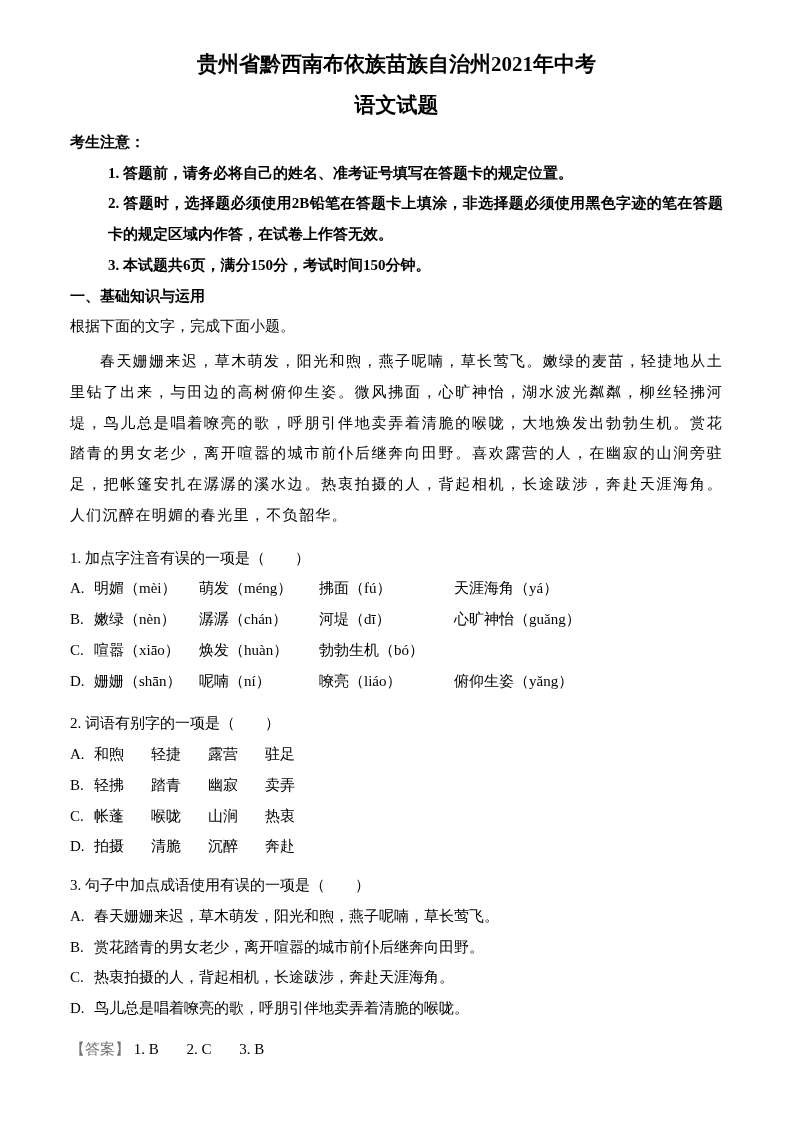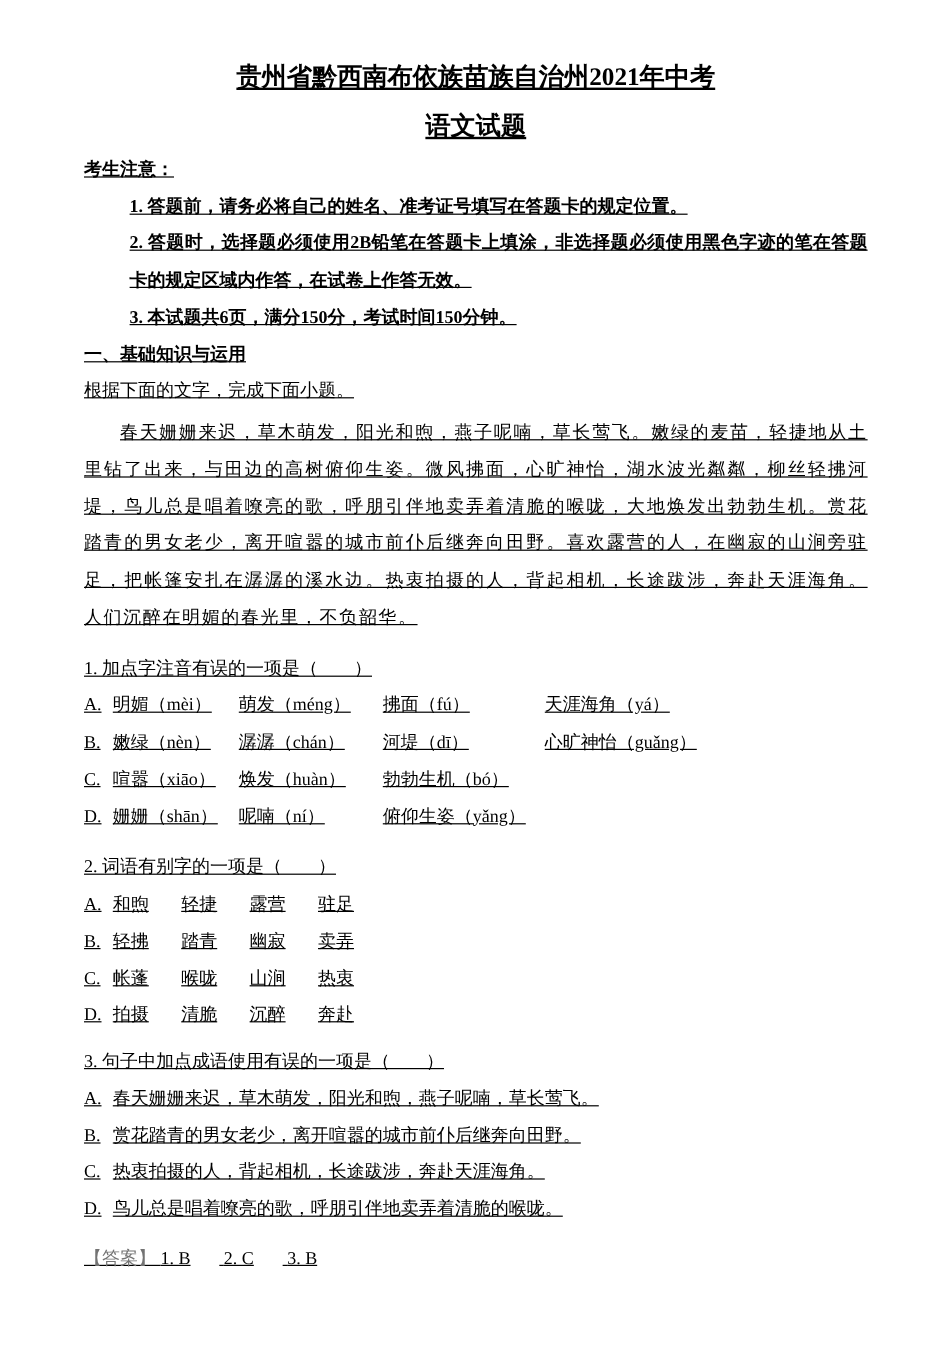--- a/index.html
+++ b/index.html
@@ -4,21 +4,21 @@
 <style>
   * { box-sizing: border-box; }
   html, body { margin: 0; padding: 0; }
   body {
     width: 793px;
     height: 1122px;
     background: #ffffff;
     color: #000000;
     font-family: "Liberation Serif", "DejaVu Serif", serif;
   }
-  .page { padding: 50px 70px 0 70px; text-decoration: underline; }
+  .page { padding: 50px 70px 0 70px; }
   .title {
     text-align: center;
     font-weight: bold;
     font-size: 21px;
     line-height: 1.4;
     margin: 0 0 12px 0;
   }
   .title.sub { margin-bottom: 6px; }
   p, .line {
     font-size: 15px;
@@ -84,20 +84,21 @@
     <div class="opt-row">
       <span>C.</span>
       <span>喧嚣（xiāo）</span>
       <span>焕发（huàn）</span>
       <span>勃勃生机（bó）</span>
     </div>
     <div class="opt-row">
       <span>D.</span>
       <span>姗姗（shān）</span>
       <span>呢喃（ní）</span>
+      <span>嘹亮（liáo）</span>
       <span>俯仰生姿（yǎng）</span>
     </div>
   </div>
 
   <p class="stem">2. 词语有别字的一项是（　　）</p>
   <div class="q2">
     <div class="opt-row">
       <span>A.</span>
       <span>和煦</span>
       <span>轻捷</span>

